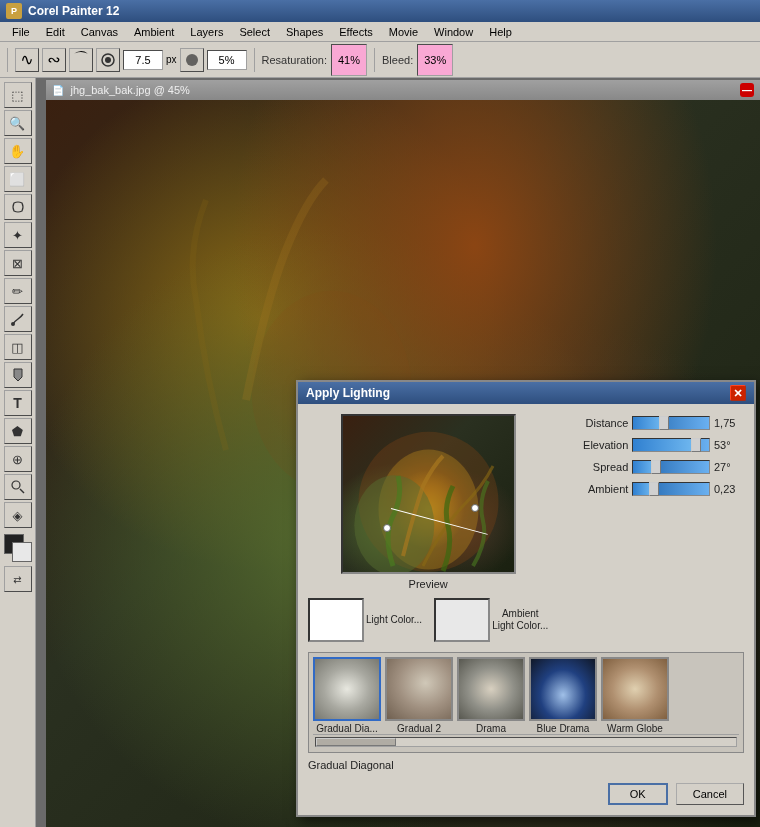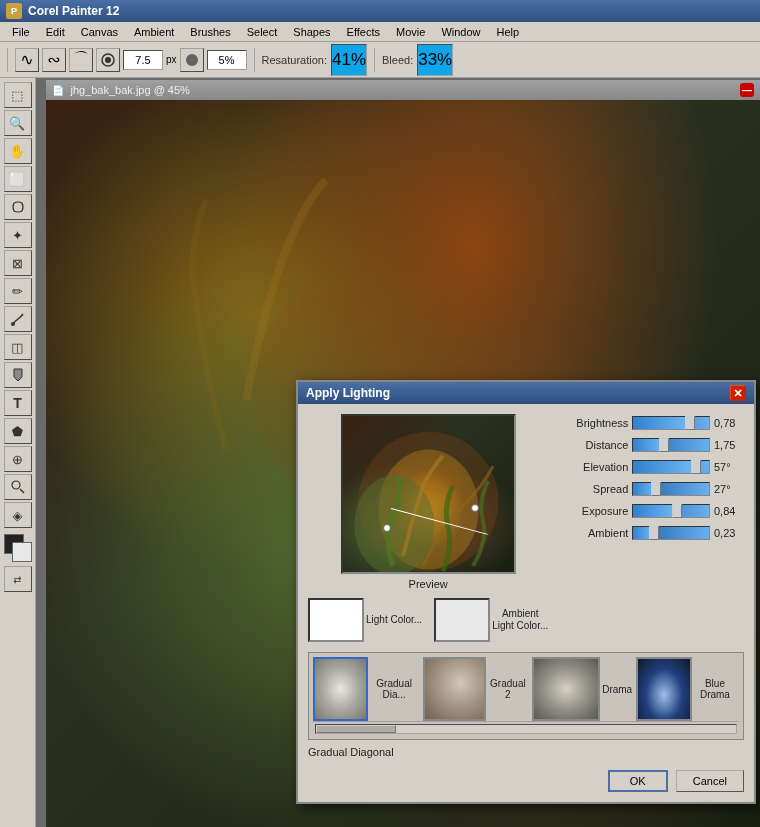--- a/index.html
+++ b/index.html
@@ -102,25 +102,25 @@
       width: 1px;
       height: 24px;
       background: #a0a0a0;
       margin: 0 3px;
     }
     .toolbar-label {
       font-size: 11px;
       color: #333;
     }
     .toolbar-slider-val {
-      background: #0ea5e9;
+      background: #f9a8d4;
       border: 1px inset #a0a0a0;
       width: 36px;
       height: 32px;
-      font-size: 17px;
+      font-size: 11px;
       text-align: center;
       display: flex; align-items: center; justify-content: center;
     }
 
     
     #workspace {
       display: flex;
       height: calc(827px - 22px - 20px - 36px);
       position: relative;
     }
@@ -385,21 +385,21 @@
       padding: 4px;
       margin-bottom: 6px;
     }
     .thumbnails-row {
       display: flex;
       gap: 4px;
       overflow: hidden;
     }
     .thumbnail-item {
       display: flex;
-      flex-direction: row;
+      flex-direction: column;
       align-items: center;
       gap: 2px;
       cursor: pointer;
     }
     .thumbnail-img {
       width: 68px;
       height: 64px;
       border: 2px solid #888;
       overflow: hidden;
     }
@@ -499,21 +499,21 @@
     <span>P</span>
   </div>
   <span>Corel Painter 12</span>
 </div>
 
 <div id="menu-bar">
   <span class="menu-item">File</span>
   <span class="menu-item">Edit</span>
   <span class="menu-item">Canvas</span>
   <span class="menu-item">Ambient</span>
-  <span class="menu-item">Brushes</span>
+  <span class="menu-item">Layers</span>
   <span class="menu-item">Select</span>
   <span class="menu-item">Shapes</span>
   <span class="menu-item">Effects</span>
   <span class="menu-item">Movie</span>
   <span class="menu-item">Window</span>
   <span class="menu-item">Help</span>
 </div>
 
 <div id="toolbar">
   <div class="toolbar-separator"></div>
@@ -647,64 +647,48 @@
                   </div>
                   <div class="color-box-item">
                     <div class="color-swatch light-gray"></div>
                     <span class="color-box-label">Ambient<br>Light Color...</span>
                   </div>
                 </div>
               </div>
 
               <div class="sliders-section">
 
-                <div class="slider-row">
-                  <span class="slider-label">Brightness</span>
-                  <div class="slider-track">
-                    <div class="slider-fill" style="width:72%;"></div>
-                    <div class="slider-thumb" style="left:68%;"></div>
-                  </div>
-                  <span class="slider-value">0,78</span>
-                </div>
 
                 <div class="slider-row">
                   <span class="slider-label">Distance</span>
                   <div class="slider-track">
                     <div class="slider-fill" style="width:38%;"></div>
                     <div class="slider-thumb" style="left:34%;"></div>
                   </div>
                   <span class="slider-value">1,75</span>
                 </div>
 
                 <div class="slider-row">
                   <span class="slider-label">Elevation</span>
                   <div class="slider-track">
                     <div class="slider-fill" style="width:80%;"></div>
                     <div class="slider-thumb" style="left:76%;"></div>
                   </div>
-                  <span class="slider-value">57°</span>
+                  <span class="slider-value">53°</span>
                 </div>
 
                 <div class="slider-row">
                   <span class="slider-label">Spread</span>
                   <div class="slider-track">
                     <div class="slider-fill" style="width:28%;"></div>
                     <div class="slider-thumb" style="left:24%;"></div>
                   </div>
                   <span class="slider-value">27°</span>
                 </div>
 
-                <div class="slider-row">
-                  <span class="slider-label">Exposure</span>
-                  <div class="slider-track">
-                    <div class="slider-fill" style="width:55%;"></div>
-                    <div class="slider-thumb" style="left:51%;"></div>
-                  </div>
-                  <span class="slider-value">0,84</span>
-                </div>
 
                 <div class="slider-row">
                   <span class="slider-label">Ambient</span>
                   <div class="slider-track">
                     <div class="slider-fill" style="width:25%;"></div>
                     <div class="slider-thumb" style="left:21%;"></div>
                   </div>
                   <span class="slider-value">0,23</span>
                 </div>
 

